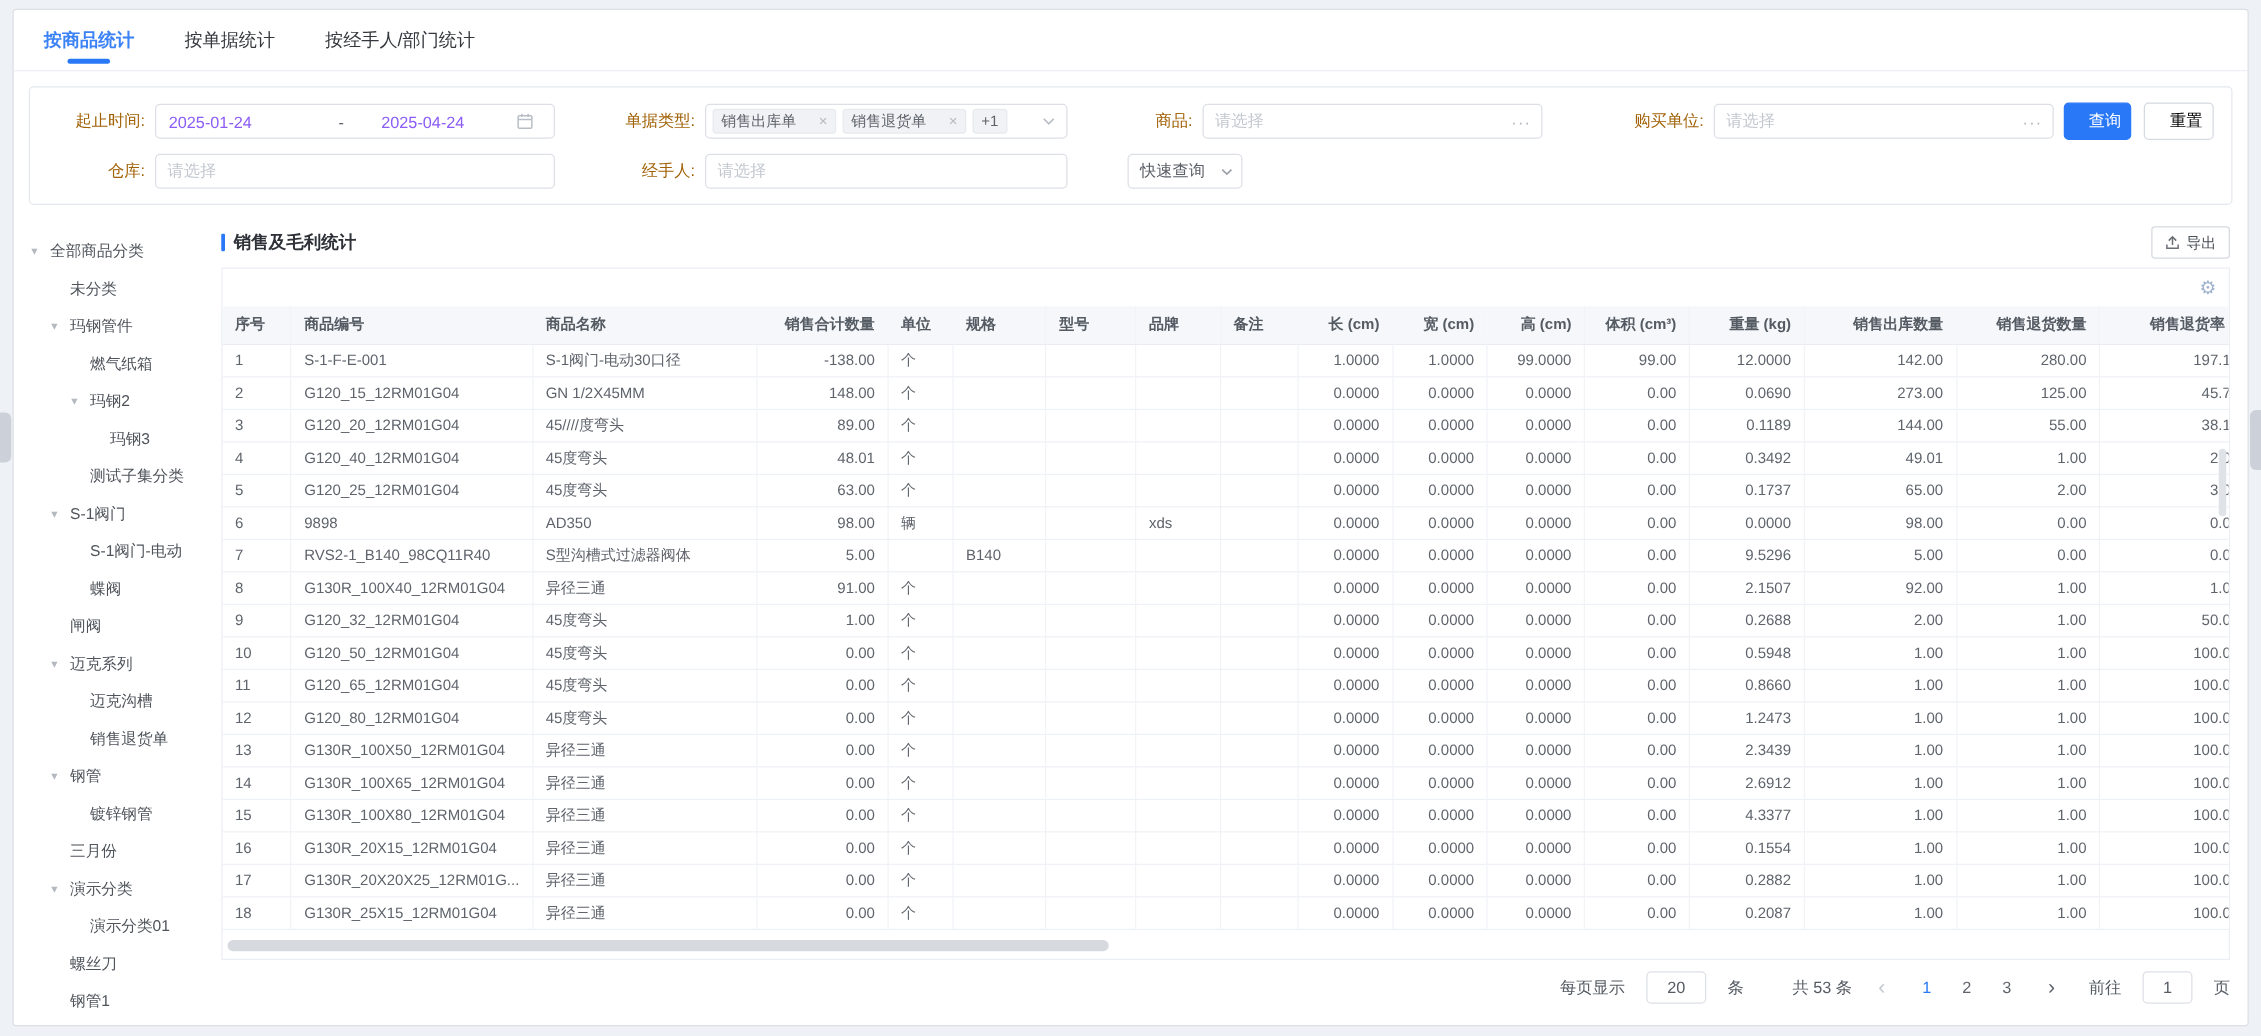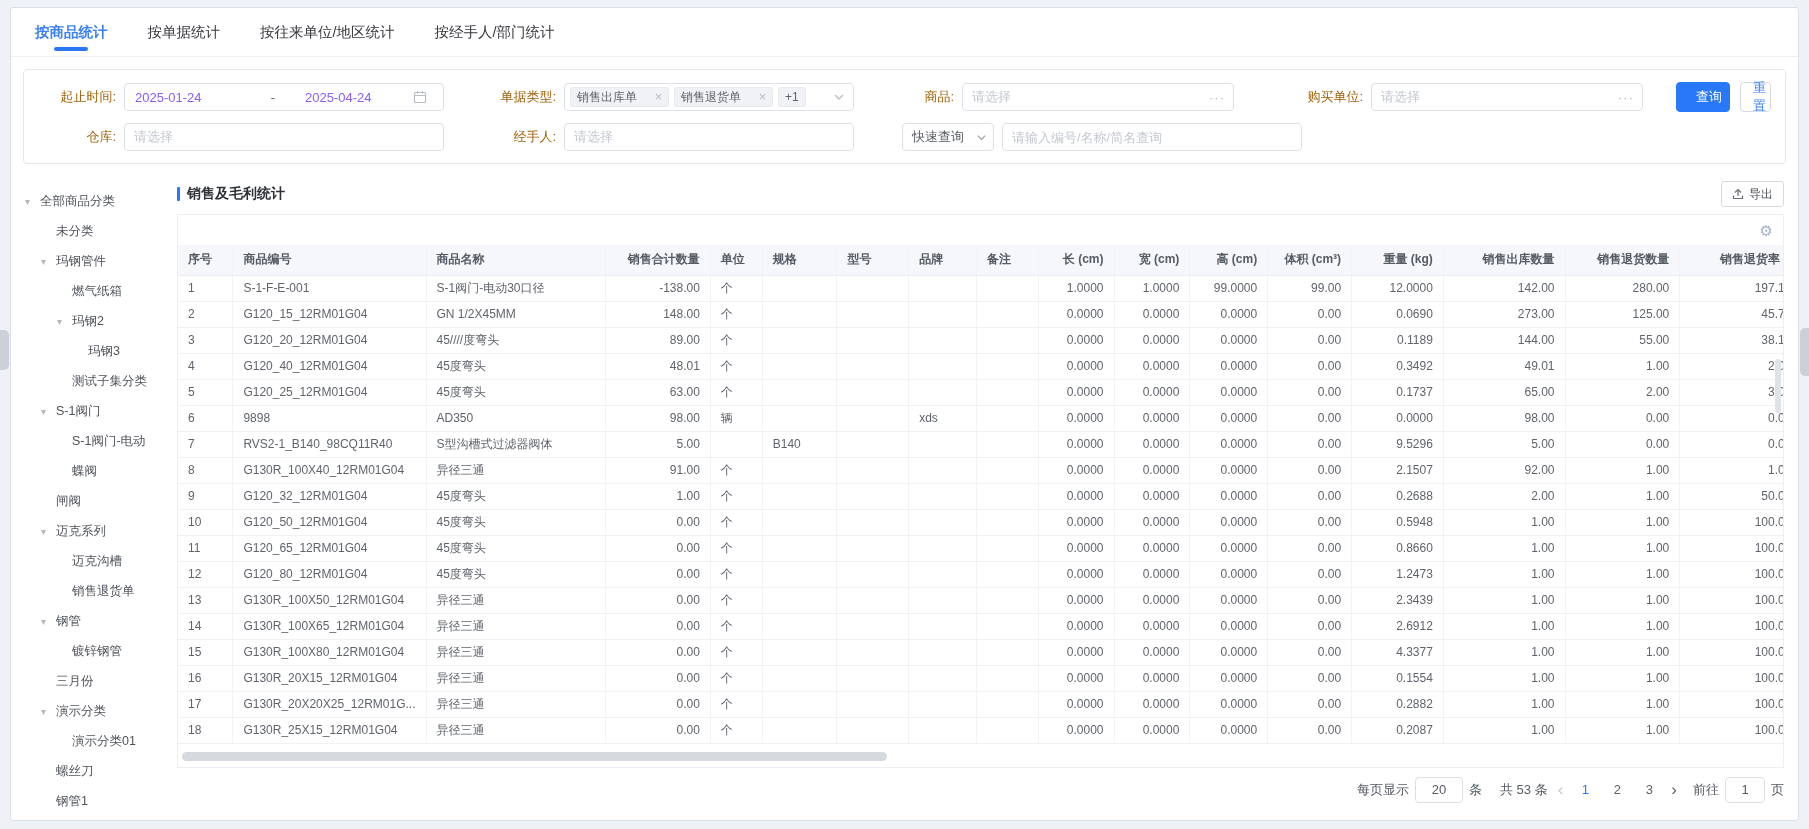--- a/index.html
+++ b/index.html
@@ -37,21 +37,21 @@
   .ph{color:#c3c8d0;}
   .dots{margin-left:auto;margin-right:8px;color:#aeb3bb;font-size:13px;letter-spacing:1px;flex:none;}
   .chev{margin-left:auto;margin-right:8px;flex:none;}
   .tag{flex:none;display:flex;align-items:center;gap:18px;background:#f0f2f5;
     border:1px solid #e7eaee;border-radius:3px;height:20px;padding:0 6px;margin-left:5px;
     font-size:12px;color:#5f646c;}
   .tag .x{color:#b3b8c0;font-size:12px;cursor:pointer;}
   .btn{height:30px;border-radius:4px;font-size:13px;display:flex;align-items:center;
     justify-content:center;cursor:pointer;flex:none;padding-left:12px;}
   .btn-primary{background:var(--accent);color:#fff;width:54px;border:1px solid var(--accent);}
-  .btn-plain{background:#fff;color:#3b82f6;width:31px;border:1px solid #d5d9e0;margin-left:10px;}
+  .btn-plain{background:#fff;color:#000000;width:56px;border:1px solid #d5d9e0;margin-left:10px;}
   
   .content{flex:1;display:flex;min-height:0;}
   .sidebar{flex:none;width:152px;padding:22px 0 0 6px;overflow:hidden;}
   .tree-item{height:30px;display:flex;align-items:center;font-size:12.5px;color:#4f545b;
     cursor:pointer;white-space:nowrap;}
   .caret{width:15px;flex:none;color:#b4b8bf;font-size:10px;}
   .main{flex:1;min-width:0;padding:0 14px;display:flex;flex-direction:column;}
   .main-header{flex:none;height:40px;margin-top:10px;display:flex;align-items:center;}
   .sec-title{display:flex;align-items:center;font-size:14px;font-weight:700;color:#2e3238;}
   .sec-title::before{content:"";width:3px;height:14px;background:var(--accent);
@@ -73,21 +73,21 @@
   tbody td{height:26px;color:#5f646c;background:#fff;}
   .a-left{text-align:left;}
   .a-right{text-align:right;}
   .hscroll{height:9px;margin:8px 2px 6px;position:relative;}
   .hthumb{position:absolute;left:2px;top:0;width:705px;height:9px;border-radius:5px;
     background:#d6d9de;cursor:pointer;}
   .vthumb{position:absolute;right:2px;top:144px;width:6px;height:54px;border-radius:3px;
     background:#dfe2e7;cursor:pointer;}
   
   .pager{flex:none;height:44px;display:flex;align-items:center;justify-content:flex-end;
-    gap:6px;font-size:13px;color:#555b63;}
+    gap:17px;font-size:13px;color:#555b63;}
   .pp-box{width:48px;height:26px;border:1px solid #dcdfe6;border-radius:4px;
     display:flex;align-items:center;justify-content:center;}
   .pp-box input{width:100%;border:none;outline:none;text-align:center;font-size:13px;
     color:#555b63;font-family:inherit;background:transparent;}
   .pg-arrow{font-size:17px;padding:0 4px;cursor:pointer;line-height:1;}
   .pg-prev{color:#c3c8d0;}
   .pg-next{color:#5f646c;}
   .page-num{min-width:24px;text-align:center;cursor:pointer;color:#5f646c;padding:0 3px;}
   .page-num.active{color:var(--accent);}
   .goto-box{width:40px;height:26px;border:1px solid #dcdfe6;border-radius:4px;
@@ -102,21 +102,20 @@
   svg{display:block;}
 </style>
 </head>
 <body>
 
 <div class="card">
 
   <div class="tabbar">
       <div class="tab active">按商品统计</div>
       <div class="tab">按单据统计</div>
-      <div class="tab">按往来单位/地区统计</div>
       <div class="tab">按经手人/部门统计</div>
     </div>
 
   <div class="filters">
     <div class="frow">
       <span class="flabel" style="width:78px">起止时间:</span>
       <div class="ctrl" style="width:320px;padding:0 8px">
         <input style="width: 110px;" readonly="" value="2025-01-24">
         <span style="color:#5a5e66;width:60px;text-align:center">-</span>
         <input style="width: 100px;" readonly="" value="2025-04-24">
@@ -179,23 +178,20 @@
         <span class="ph">请选择</span>
       </div>
 
       <div class="ctrl" style="width:92px;margin-left:48px;padding-left:9px">
         <span>快速查询</span>
         <span class="chev" style="margin-right:6px">
           <svg width="11" height="11" viewBox="0 0 12 12">
               <polyline points="2,4 6,8 10,4" fill="none" stroke="#9aa0a8" stroke-width="1.4"></polyline>
             </svg>
         </span>
-      </div>
-      <div class="ctrl" style="width:300px;margin-left:8px">
-        <input style="width: 100%; padding: 0px 9px;" placeholder="请输入编号/名称/简名查询">
       </div>
     </div>
   </div>
 
   <div class="content">
     <div class="sidebar">
         <div class="tree-item" style="padding-left: 8px;">
           <span class="caret">▾</span>
           <span class="tlabel">全部商品分类</span>
         </div>
@@ -691,21 +687,21 @@
         </div>
         <div class="vthumb"></div>
       </div>
 
       <div class="pager">
         <span>每页显示</span>
         <span class="pp-box">
             <input value="20" style="">
           </span>
         <span>条</span>
-        <span style="margin-left:12px">共 53 条</span>
+        <span style="margin-left:22px">共 53 条</span>
         <span class="pg-arrow pg-prev">‹</span>
         <span id="page-nums" style="display:flex;align-items:center;gap:8px">
             <span class="page-num active">1</span>
             <span class="page-num">2</span>
             <span class="page-num">3</span>
           </span>
         <span class="pg-arrow pg-next">›</span>
         <span style="margin-left:6px">前往</span>
         <span class="goto-box">
             <input value="1" style="">

